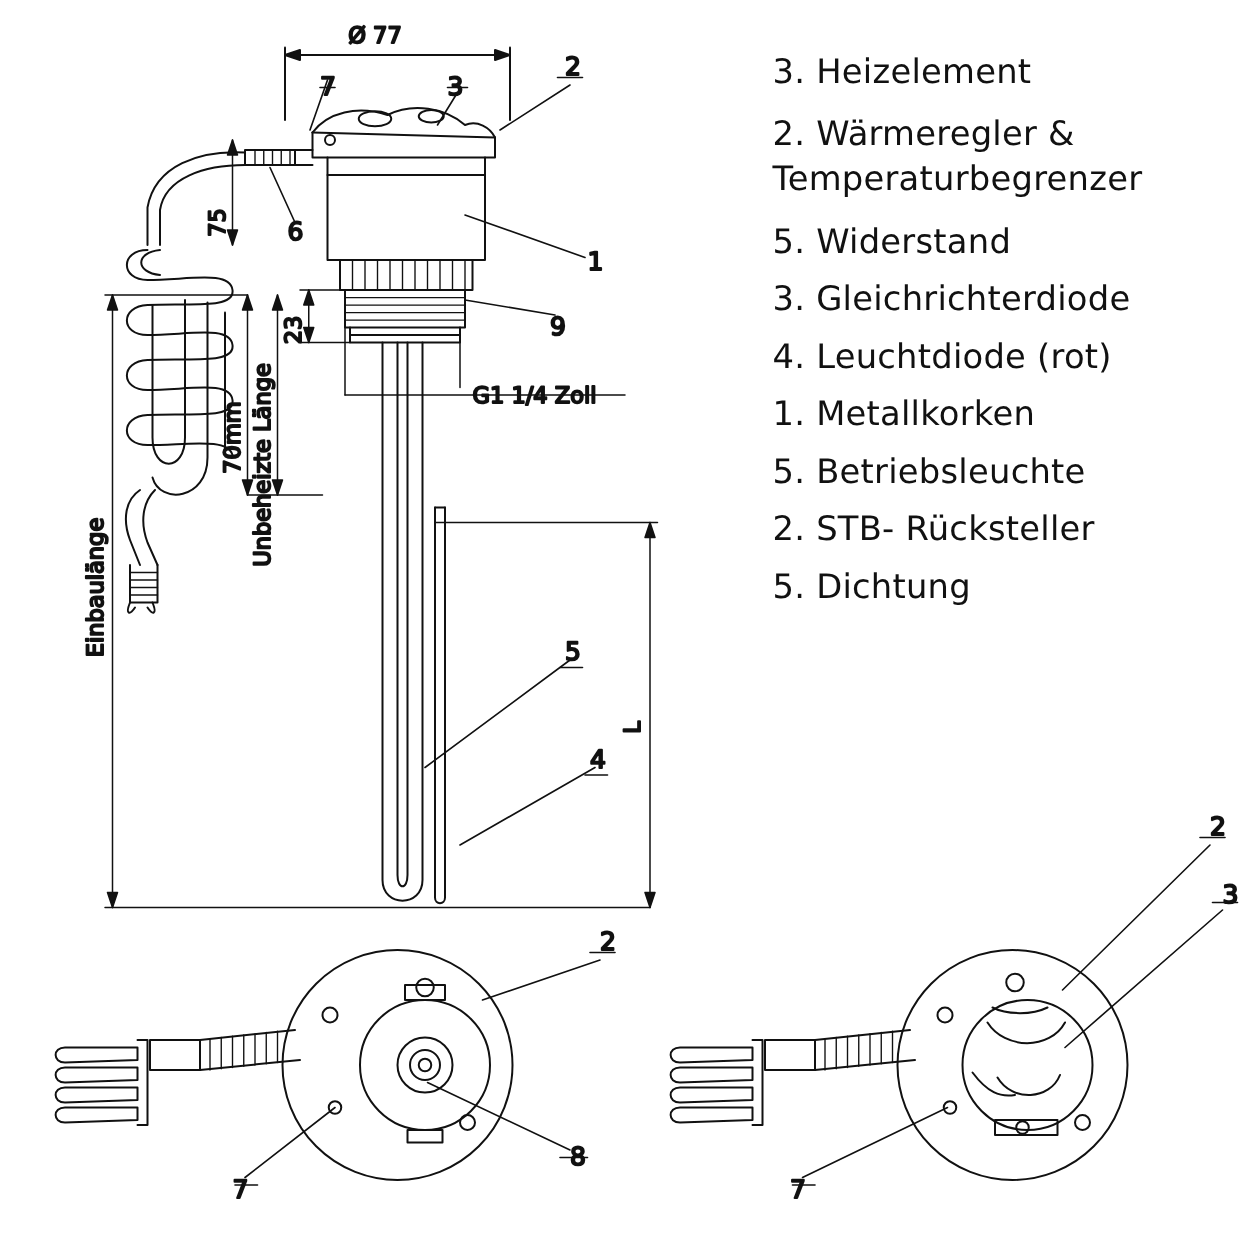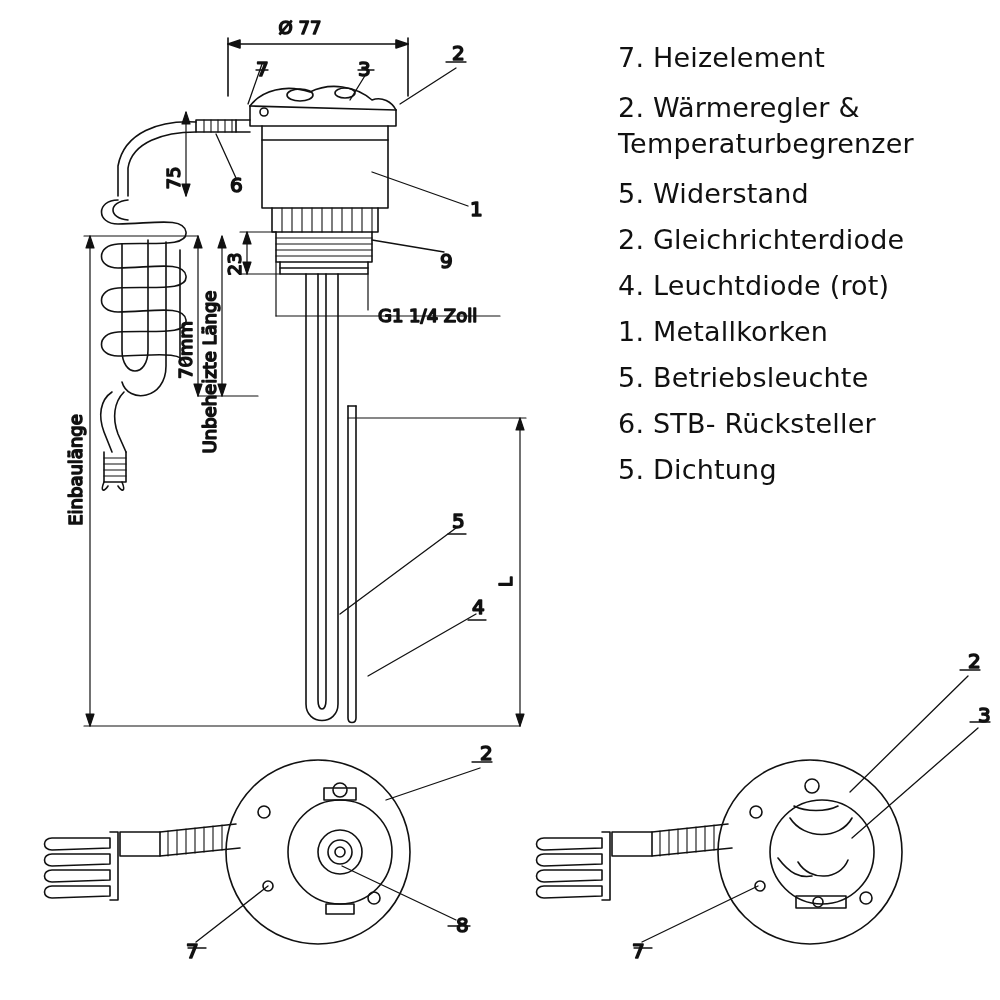--- a/index.html
+++ b/index.html
@@ -313,23 +313,23 @@
       </g>
       <text class="num" x="968" y="668">2</text>
       <text class="num" x="978" y="722">3</text>
       <text class="num" x="632" y="958">7</text>
     </g>
 
   </g>
 </svg>
 
 <div class="legend">
-  <div class="legend-item"><span>7. Heizelement</span></div>
+  <div class="legend-item"><span>3. Heizelement</span></div>
   <div class="legend-item two-line"><span>2. Wärmeregler &amp;
 Temperaturbegrenzer</span></div>
   <div class="legend-item"><span>5. Widerstand</span></div>
-  <div class="legend-item"><span>2. Gleichrichterdiode</span></div>
+  <div class="legend-item"><span>3. Gleichrichterdiode</span></div>
   <div class="legend-item"><span>4. Leuchtdiode (rot)</span></div>
   <div class="legend-item"><span>1. Metallkorken</span></div>
   <div class="legend-item"><span>5. Betriebsleuchte</span></div>
-  <div class="legend-item"><span>6. STB- Rücksteller</span></div>
+  <div class="legend-item"><span>2. STB- Rücksteller</span></div>
   <div class="legend-item"><span>5. Dichtung</span></div>
 </div>
 
 </body></html>

